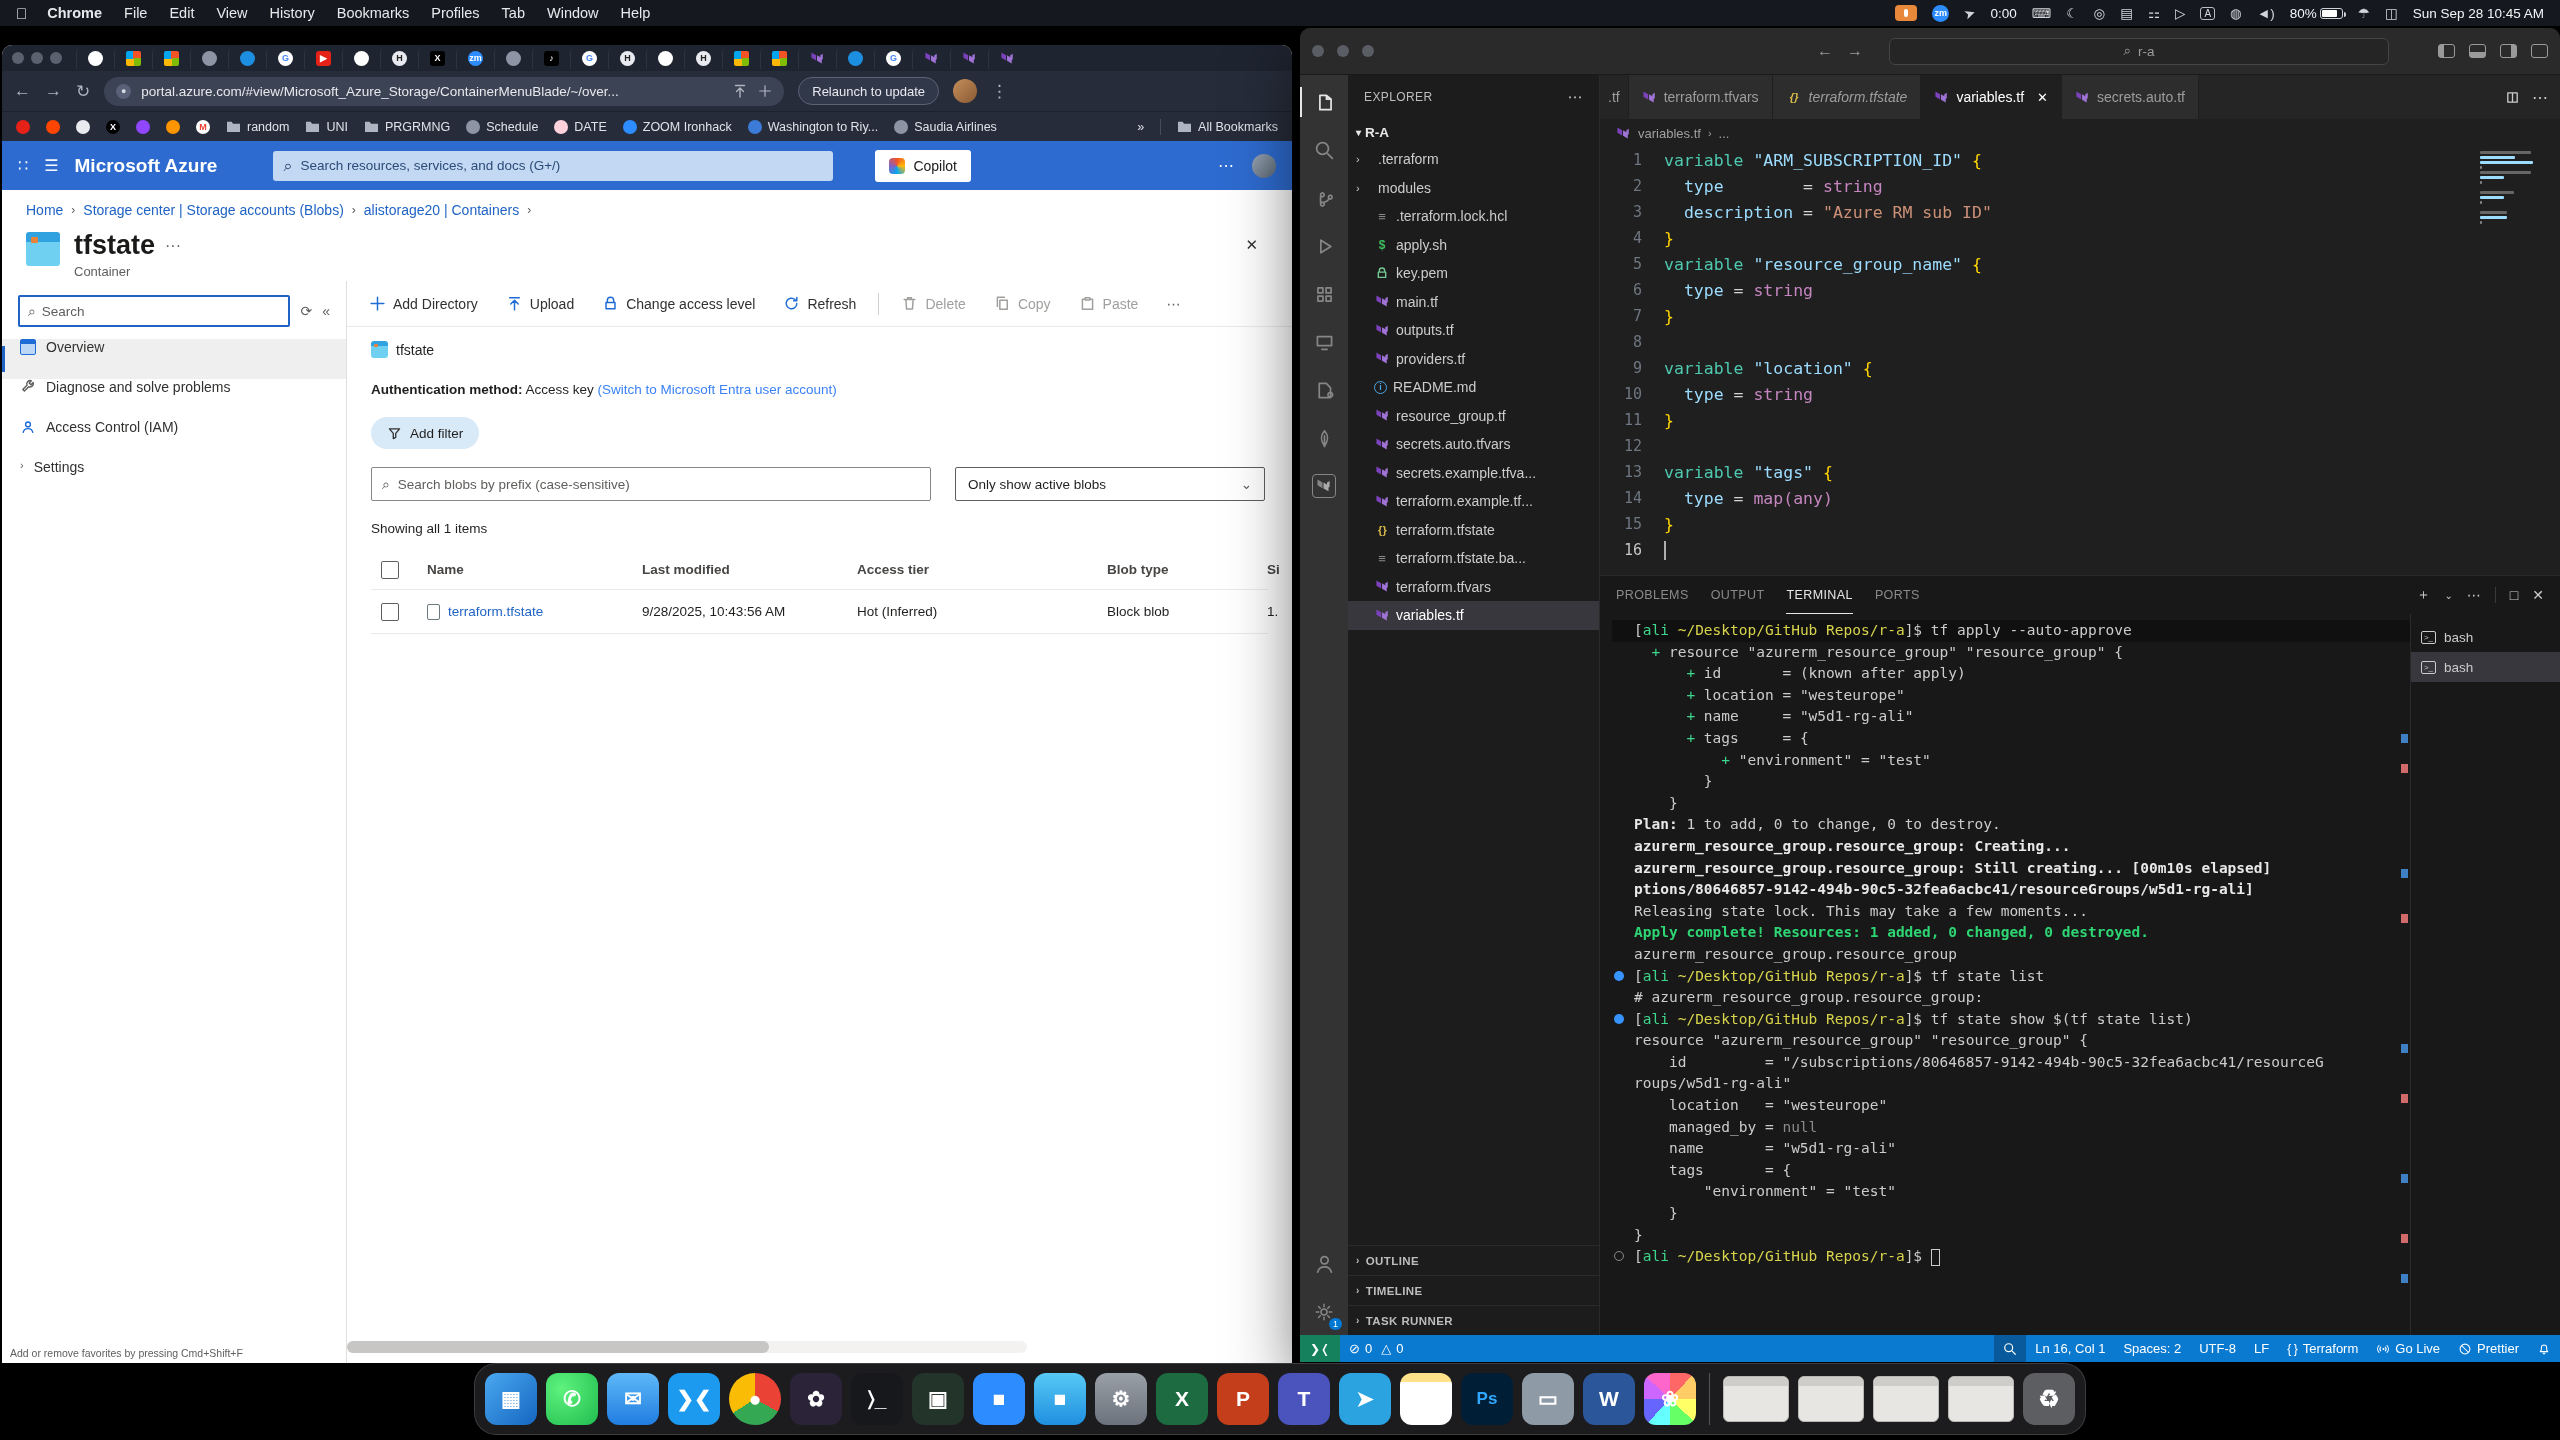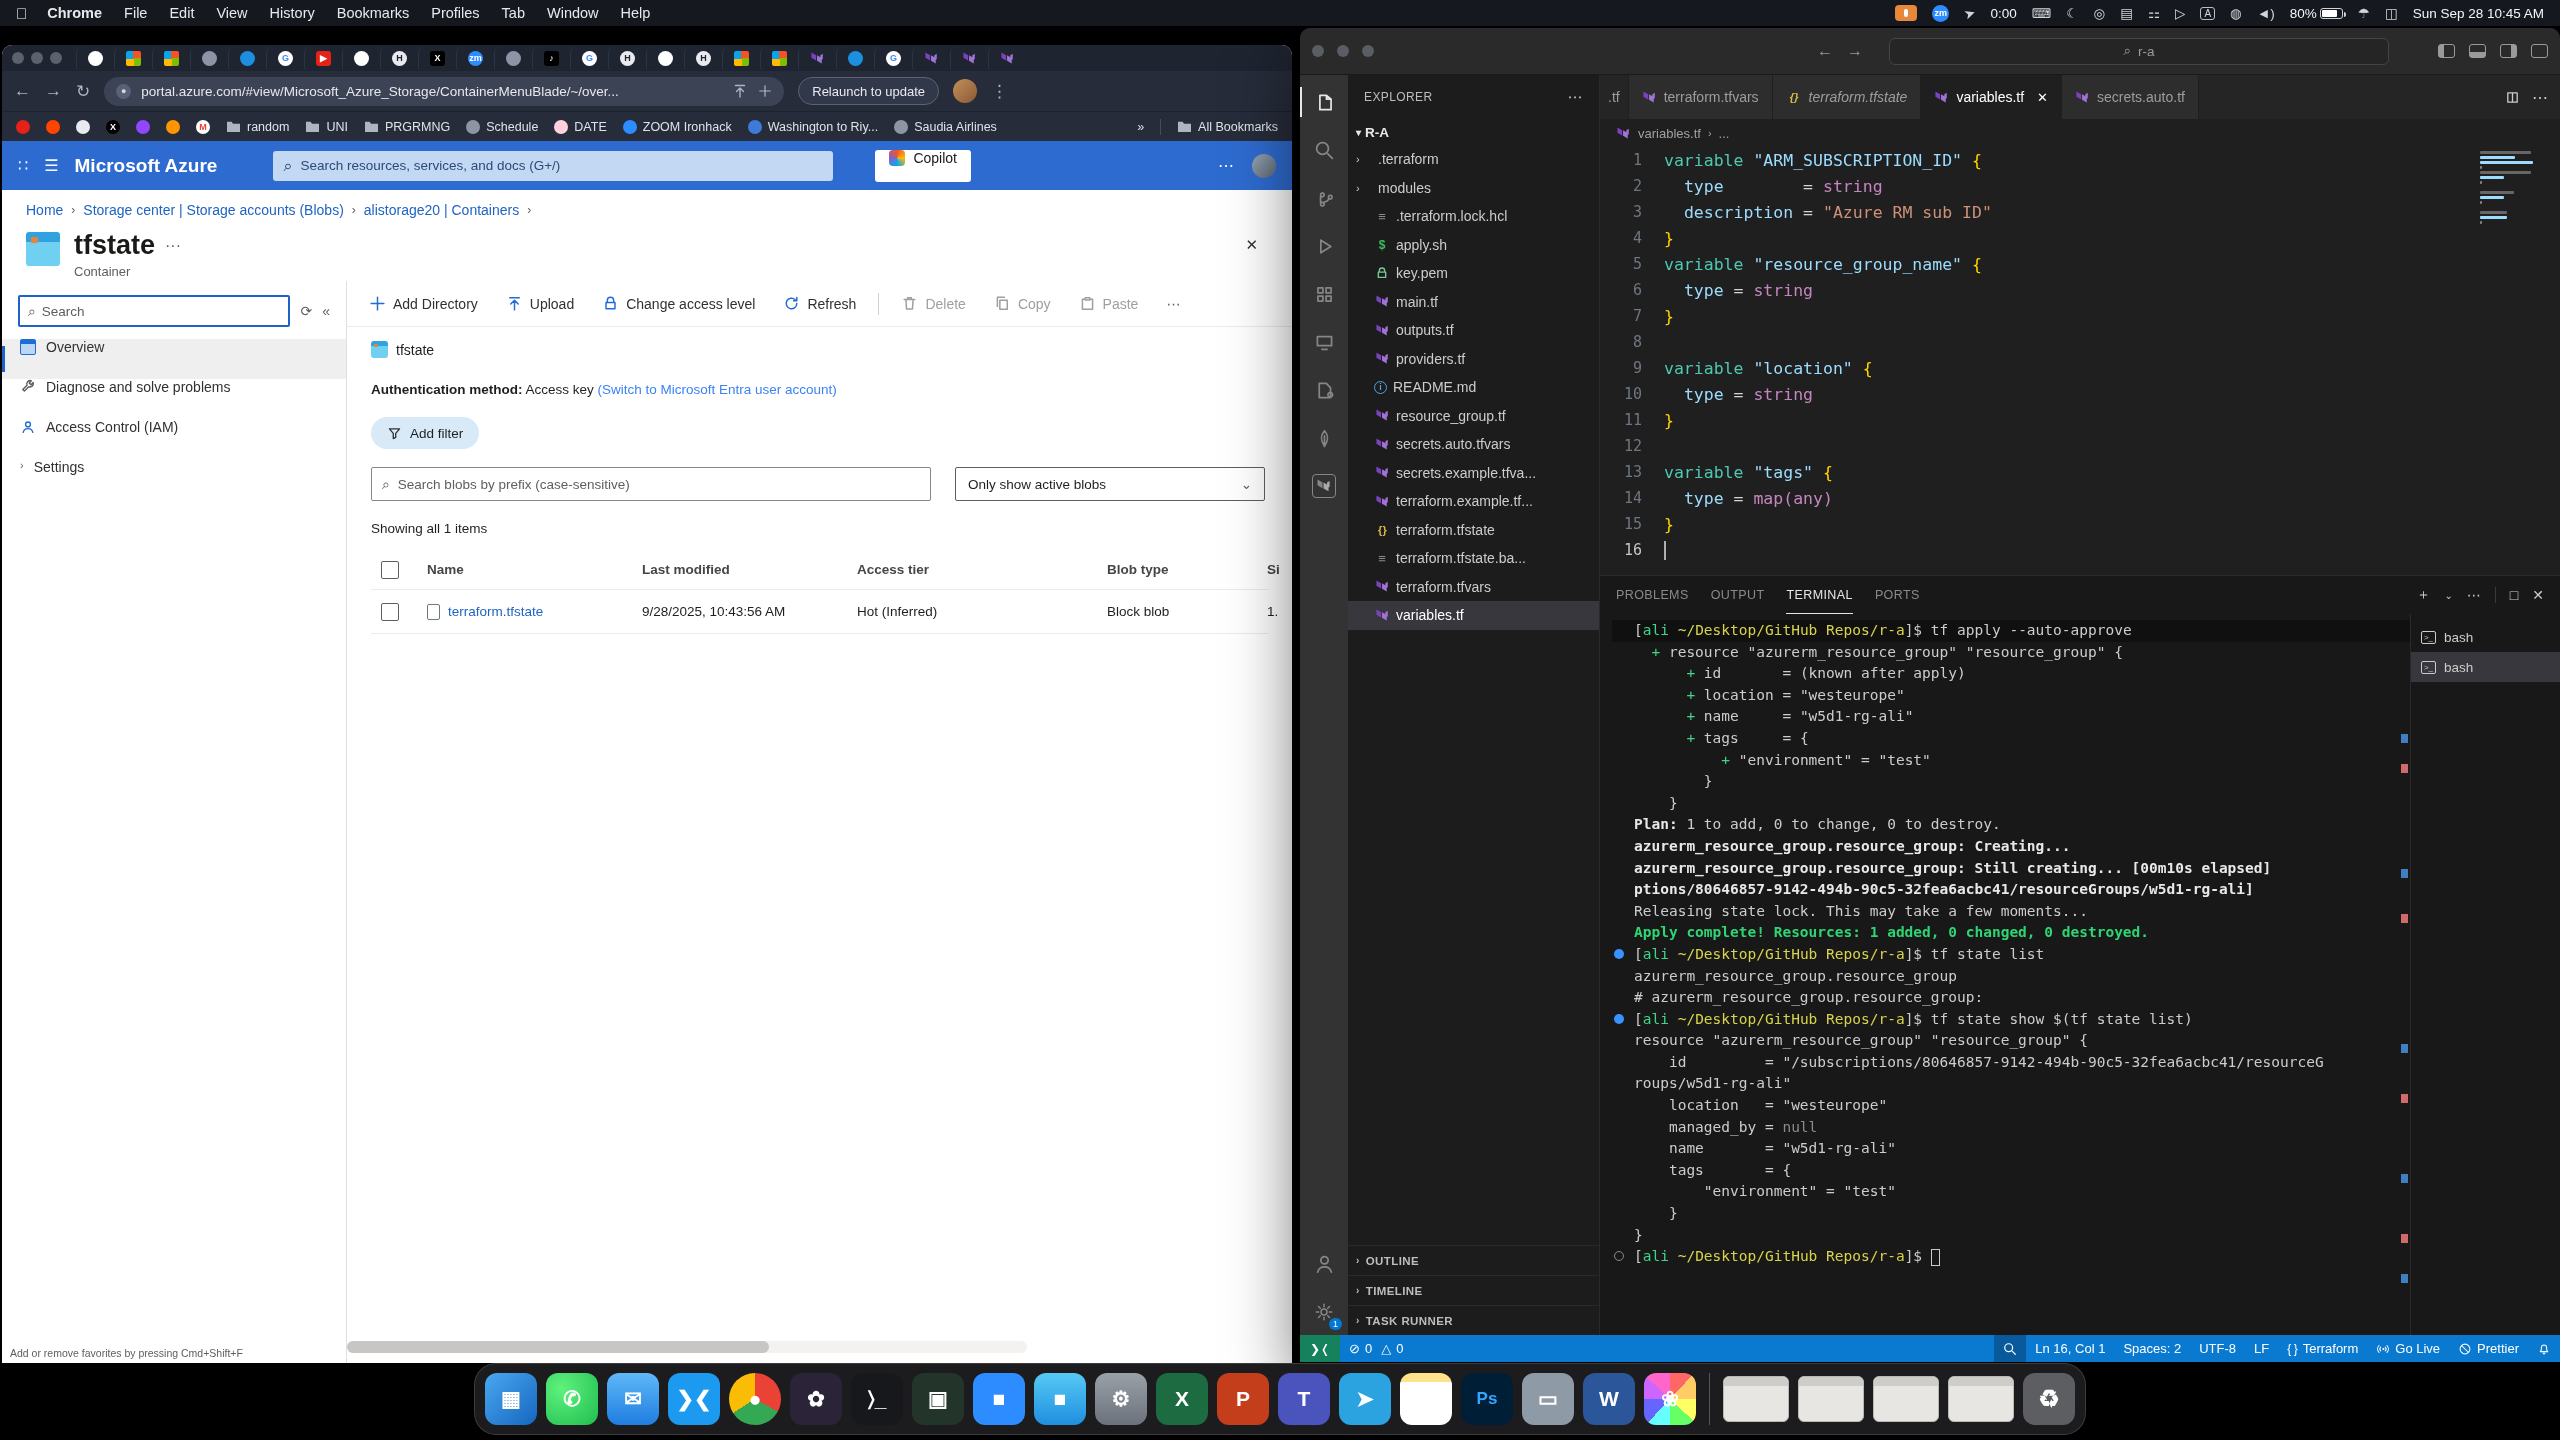--- a/index.html
+++ b/index.html
@@ -46,21 +46,21 @@
   .bm-sep{width:1px;height:16px;background:#454c5c}
 
   
   #azure-page{flex:1;background:#fff;display:flex;flex-direction:column;color:#201f1e;position:relative;overflow:hidden}
   #az-header{height:49px;background:#2e6bd0;display:flex;align-items:center;padding:0 16px;gap:16px;color:#fff;flex:none}
   #az-header .hdr-ic{color:#fff;opacity:.95}
   #az-brand{font-size:19px;font-weight:bold;margin-right:40px;white-space:nowrap}
   #az-search{width:560px;height:30px;background:#c3d9f3;border-radius:3px;display:flex;align-items:center;gap:8px;padding:0 10px;color:#1d3a63}
   #az-search input{border:0;background:transparent;outline:none;font-size:13.5px;color:#0369a1;width:100%}
   #az-search input::placeholder{color:#2b4a77}
-  #copilot-btn{height:32px;background:#fff;border-radius:3px;color:#1b1a19;display:flex;align-items:flex-start;gap:8px;padding:0 14px;font-size:14px;margin-left:26px}
+  #copilot-btn{height:32px;background:#fff;border-radius:3px;color:#1b1a19;display:flex;align-items:center;gap:8px;padding:0 14px;font-size:14px;margin-left:26px}
   .copilot-ic{width:16px;height:16px;border-radius:4px;background:conic-gradient(#f35325,#ffba08,#05a6f0,#8661c5,#f35325)}
   #az-hdr-right{margin-left:auto;display:flex;align-items:center;gap:18px}
   #az-breadcrumb{padding:12px 24px 6px;font-size:14px;color:#1f63c4;display:flex;gap:8px;align-items:center}
   #az-breadcrumb .crumb-sep{color:#605e5c;font-size:12px}
   #az-title-row{padding:8px 24px 2px;display:flex;align-items:flex-start;gap:14px}
   .cont-ic{width:34px;height:34px;border-radius:3px;background:linear-gradient(180deg,#31a2e0 28%,#6fd0f2 28%);position:relative}
   .cont-ic:after{content:"";position:absolute;left:5px;top:5px;width:7px;height:6px;background:#e8833a;border-radius:1px}
   #az-title{font-size:27px;font-weight:bold;color:#1b1a19;line-height:1}
   #az-title-dots{color:#605e5c;margin-left:10px}
   #az-subtitle{font-size:13px;color:#605e5c;margin-top:5px}
@@ -986,22 +986,22 @@
                 <div class="t-line "><span class="w">        }</span></div>
                 <div class="t-line "><span class="w">    }</span></div>
                 <div class="t-line "></div>
                 <div class="t-line "><span class="b">Plan:</span><span class="w"> 1 to add, 0 to change, 0 to destroy.</span></div>
                 <div class="t-line "><span class="b">azurerm_resource_group.resource_group: Creating...</span></div>
                 <div class="t-line "><span class="b">azurerm_resource_group.resource_group: Still creating... [00m10s elapsed]</span></div>
                 <div class="t-line "><span class="b">ptions/80646857-9142-494b-90c5-32fea6acbc41/resourceGroups/w5d1-rg-ali]</span></div>
                 <div class="t-line "><span class="w">Releasing state lock. This may take a few moments...</span></div>
                 <div class="t-line "></div>
                 <div class="t-line "><span class="gb">Apply complete! Resources: 1 added, 0 changed, 0 destroyed.</span></div>
+                <div class="t-line "><span class="w">azurerm_resource_group.resource_group</span></div>
                 <div class="t-line "><span class="t-dot f"></span><span class="w">[</span><span class="g">ali</span><span class="y"> ~/Desktop/GitHub Repos/r-a</span><span class="w">]$ tf state list</span></div>
-                <div class="t-line "><span class="w">azurerm_resource_group.resource_group</span></div>
                 <div class="t-line "><span class="w"># azurerm_resource_group.resource_group:</span></div>
                 <div class="t-line "><span class="t-dot f"></span><span class="w">[</span><span class="g">ali</span><span class="y"> ~/Desktop/GitHub Repos/r-a</span><span class="w">]$ tf state show $(tf state list)</span></div>
                 <div class="t-line "><span class="w">resource "azurerm_resource_group" "resource_group" {</span></div>
                 <div class="t-line "><span class="w">    id         = "/subscriptions/80646857-9142-494b-90c5-32fea6acbc41/resourceG</span></div>
                 <div class="t-line "><span class="w">roups/w5d1-rg-ali"</span></div>
                 <div class="t-line "><span class="w">    location   = "westeurope"</span></div>
                 <div class="t-line "><span class="w">    managed_by = </span><span class="gy">null</span></div>
                 <div class="t-line "><span class="w">    name       = "w5d1-rg-ali"</span></div>
                 <div class="t-line "><span class="w">    tags       = {</span></div>
                 <div class="t-line "><span class="w">        "environment" = "test"</span></div>

